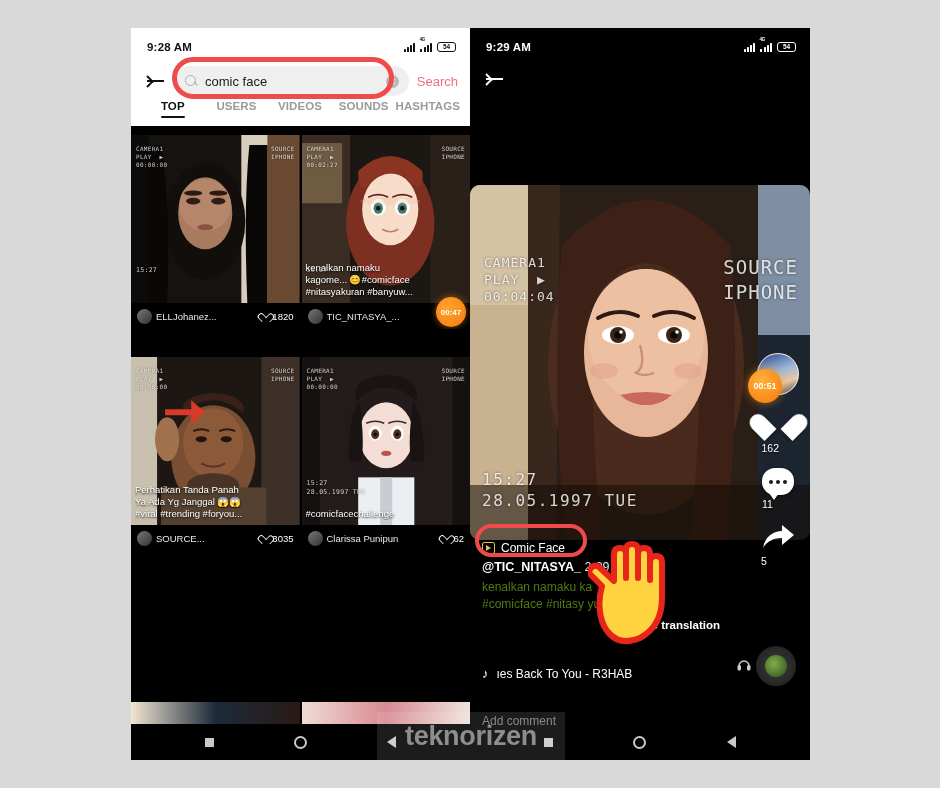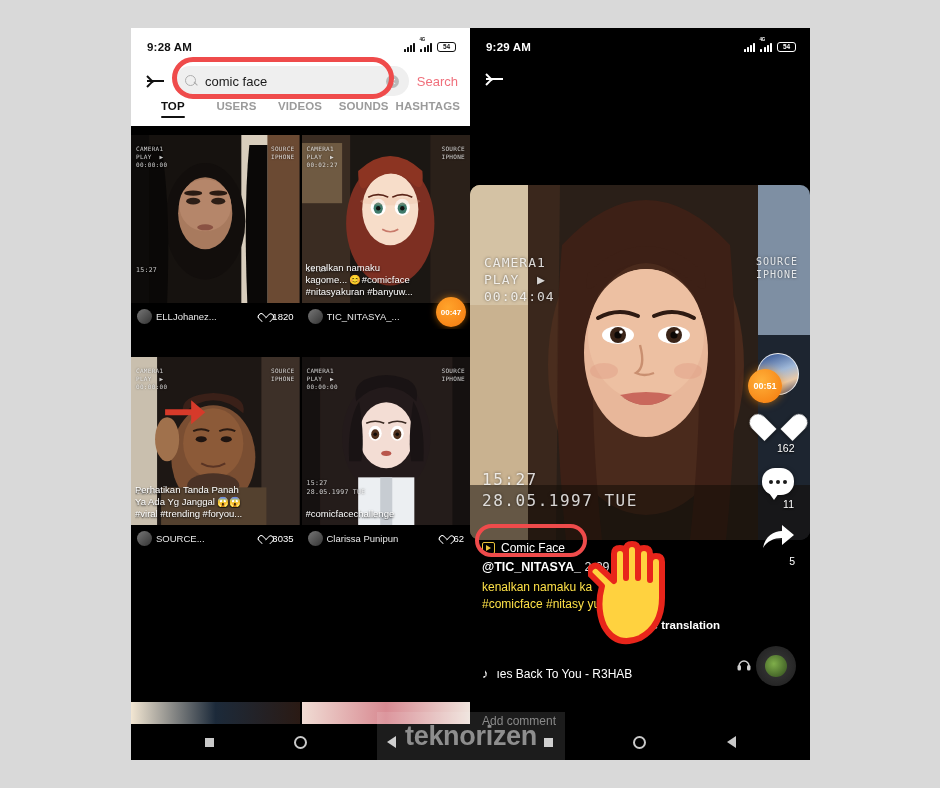--- a/index.html
+++ b/index.html
@@ -160,29 +160,29 @@
   .video-area {
     position: absolute; left: 0; top: 157px; width: 340px; height: 355px; overflow: hidden; border-radius: 10px;
   }
   .video-bg { position: absolute; inset: 0; }
   .vhs-big {
     position: absolute; font-family: "DejaVu Sans Mono", monospace;
     color: rgba(255,255,255,.82); letter-spacing: 1px;
     text-shadow: 0 0 3px rgba(0,0,0,.55); line-height: 1.3;
   }
   #vhs-tl { left: 14px; top: 70px; font-size: 13px; }
-  #vhs-tr { right: 12px; top: 70px; font-size: 10px; }
+  #vhs-tr { right: 12px; top: 70px; font-size: 19px; }
   #vhs-stamp { left: 12px; bottom: 28px; font-size: 16px; letter-spacing: 1.5px; }
 
   
   .rail {
     position: absolute; right: 0; top: 325px; width: 64px;
     display: flex; flex-direction: column; align-items: center; z-index: 20;
   }
-  .rail-item { display: flex; flex-direction: column; align-items: flex-end; margin-bottom: 14px; }
+  .rail-item { display: flex; flex-direction: column; align-items: flex-start; margin-bottom: 14px; }
   .rail-count { font-size: 10.5px; color: #fff; margin-top: 3px; text-shadow: 0 1px 2px #000; }
   .avatar-lg {
     width: 42px; height: 42px; border-radius: 50%; position: relative;
     border: 1.5px solid rgba(255,255,255,.85); overflow: hidden;
     background: linear-gradient(160deg,#2a4a8a 0%, #9fb8d8 45%, #e8c9a8 70%, #3a3a52 100%);
   }
   .avatar-badge {
     position: absolute; left: 2px; top: 16px; width: 34px; height: 34px;
     border-radius: 50%; background: radial-gradient(circle at 40% 35%, #ffb13a, #f5780b);
     display: flex; align-items: center; justify-content: center;
@@ -220,21 +220,21 @@
     width: 13px; height: 12px; border-radius: 2px;
     border: 1.5px solid #e8c13a; position: relative; flex: 0 0 13px;
   }
   .chip-icon::after {
     content: ""; position: absolute; left: 2.5px; top: 2px;
     border-left: 5px solid #e8c13a; border-top: 3.5px solid transparent;
     border-bottom: 3.5px solid transparent;
   }
   .handle-row { font-size: 12.5px; color: #fff; font-weight: bold; margin-bottom: 5px; }
   .handle-date { font-weight: normal; color: #e2e2e2; }
-  .cap-text { font-size: 12px; color: #fde047; line-height: 1.45; }
+  .cap-text { font-size: 12px; color: #4d7c0f; line-height: 1.45; }
   .see-trans { font-size: 11.5px; color: #fff; font-weight: bold; margin-top: 5px; text-align: right; }
   .music-row {
     position: absolute; left: 12px; top: 638px; display: flex; align-items: center;
     gap: 8px; font-size: 12px; color: #fff; z-index: 15;
   }
   .note-icon { font-size: 13px; }
   .disc {
     position: absolute; right: 14px; top: 618px; width: 40px; height: 40px;
     border-radius: 50%; background: radial-gradient(circle at 50% 50%, #3c3c3c, #1c1c1c);
     z-index: 16; overflow: hidden;

